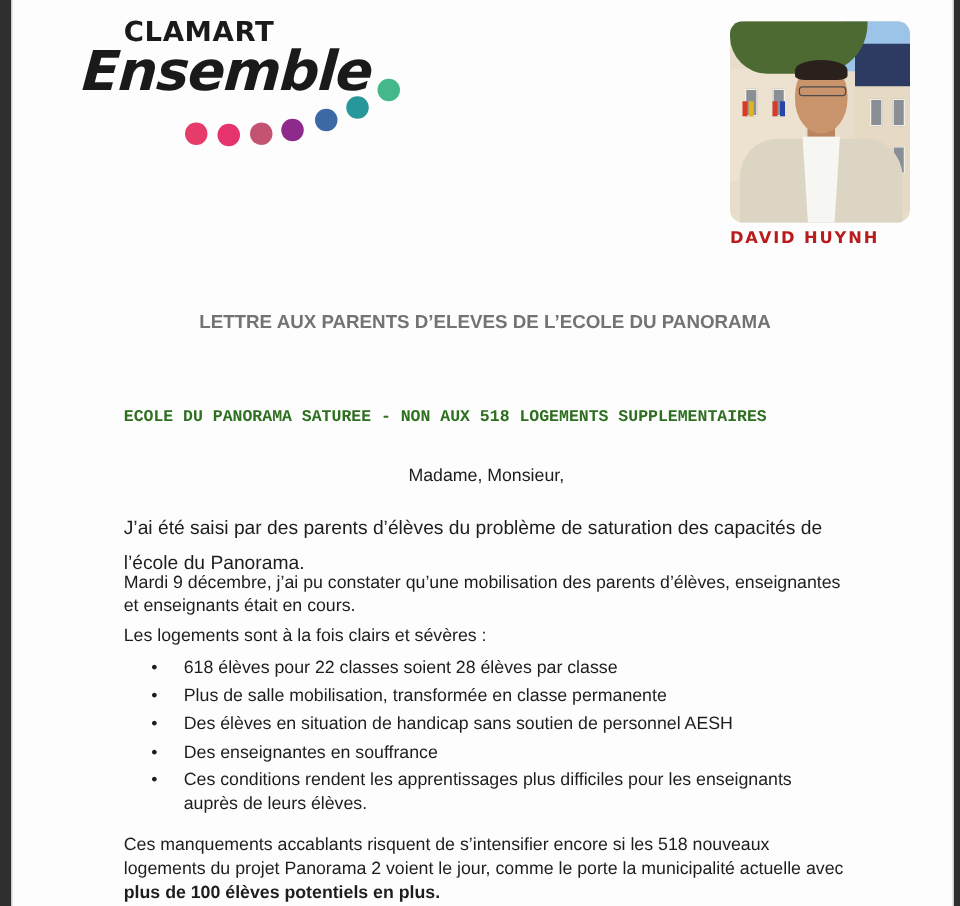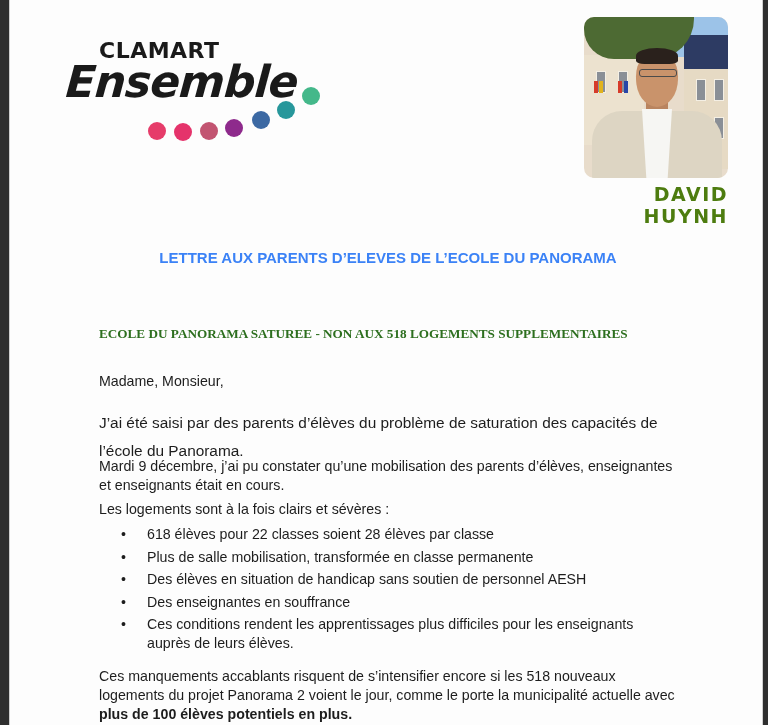--- a/index.html
+++ b/index.html
@@ -9,21 +9,21 @@
     font-family:"Liberation Sans", sans-serif;
     position:relative;
   }
   .page {
     position:absolute; left:9px; top:0; width:752px; height:725px;
     background:#fdfdfd;
     border-left:1px solid #cfcfcf;
     border-right:1px solid #cfcfcf;
   }
   
-  .logo { position:absolute; left:56px; top:38px; width:260px; height:110px; }
+  .logo { position:absolute; left:56px; top:14px; width:260px; height:110px; }
   .logo-top {
     position:absolute; left:33px; top:0px;
     font-family:"DejaVu Sans", sans-serif; font-weight:bold;
     font-size:22px; letter-spacing:0.5px; color:#1a1a1a;
   }
   .logo-main {
     position:absolute; left:0px; top:18px;
     font-family:"DejaVu Sans", sans-serif; font-weight:bold; font-style:italic;
     font-size:44px; letter-spacing:-1px; color:#1a1a1a;
     transform:skewX(-4deg);
@@ -56,42 +56,42 @@
   .photo .jacket {
     position:absolute; left:8px; top:94px; width:130px; height:80px;
     background:#ddd5c3; border-radius:30px 30px 0 0;
   }
   .photo .shirt {
     position:absolute; left:58px; top:92px; width:30px; height:72px;
     background:#f6f6f3;
     clip-path:polygon(0 0,100% 0,85% 100%,15% 100%);
   }
   .name {
-    position:absolute; left:574px; top:183px; width:144px; text-align:right;
+    position:absolute; left:574px; top:183px; width:144px; text-align:left;
     font-family:"DejaVu Sans", sans-serif; font-weight:bold;
-    font-size:19px; letter-spacing:1.5px; color:#4d7c0f;
+    font-size:13px; letter-spacing:1.5px; color:#b91c1c;
   }
 
   .title-main {
     position:absolute; left:0; top:249px; width:756px; text-align:center;
     font-family:"Liberation Sans", sans-serif; font-weight:bold;
-    font-size:15px; color:#3b82f6;
+    font-size:15px; color:#737373;
   }
   .subtitle {
     position:absolute; left:89px; top:326px;
-    font-family:Liberation Serif, serif; font-weight:bold;
+    font-family:Liberation Mono, monospace; font-weight:bold;
     font-size:13.2px; color:#2d6f1f;
   }
 
   .body-text {
     position:absolute; left:89px; width:580px;
     font-family:"Liberation Sans", sans-serif; font-size:14.2px; color:#1d1d1d;
     line-height:19px;
   }
-  .p-salut { top:372px; }
+  .p-salut { top:372px;text-align:center; }
   .p-1 { top:409px; font-size:15.4px; line-height:28px; }
   .p-2 { top:457px; }
   .p-3 { top:500px; }
   .list { position:absolute; left:89px; top:525px; width:580px; margin:0; padding:0; list-style:none;
     font-family:"Liberation Sans", sans-serif; font-size:14.2px; color:#1d1d1d; line-height:19px; }
   .list li { position:relative; padding-left:48px; margin-bottom:3.6px; }
   .list li .bullet { position:absolute; left:22px; top:0; }
   .p-4 { top:667px; }
   .p-4 b { font-weight:bold;margin-top:40px; }
 </style>

